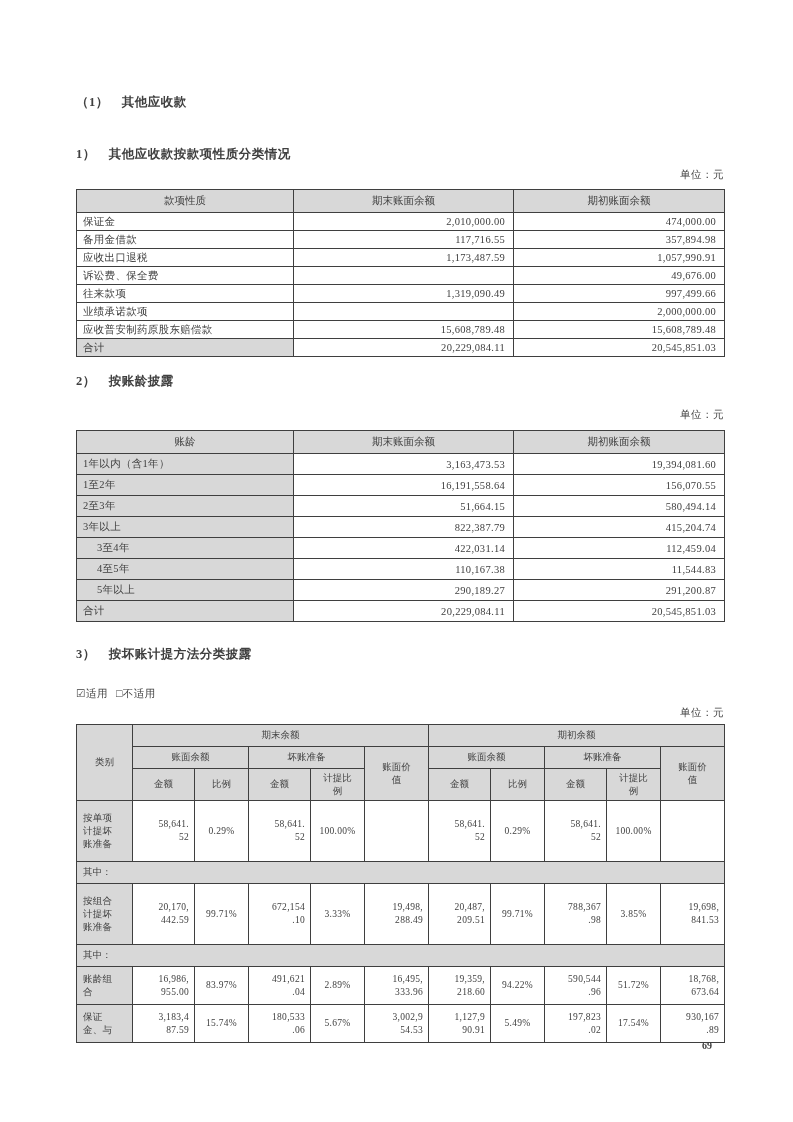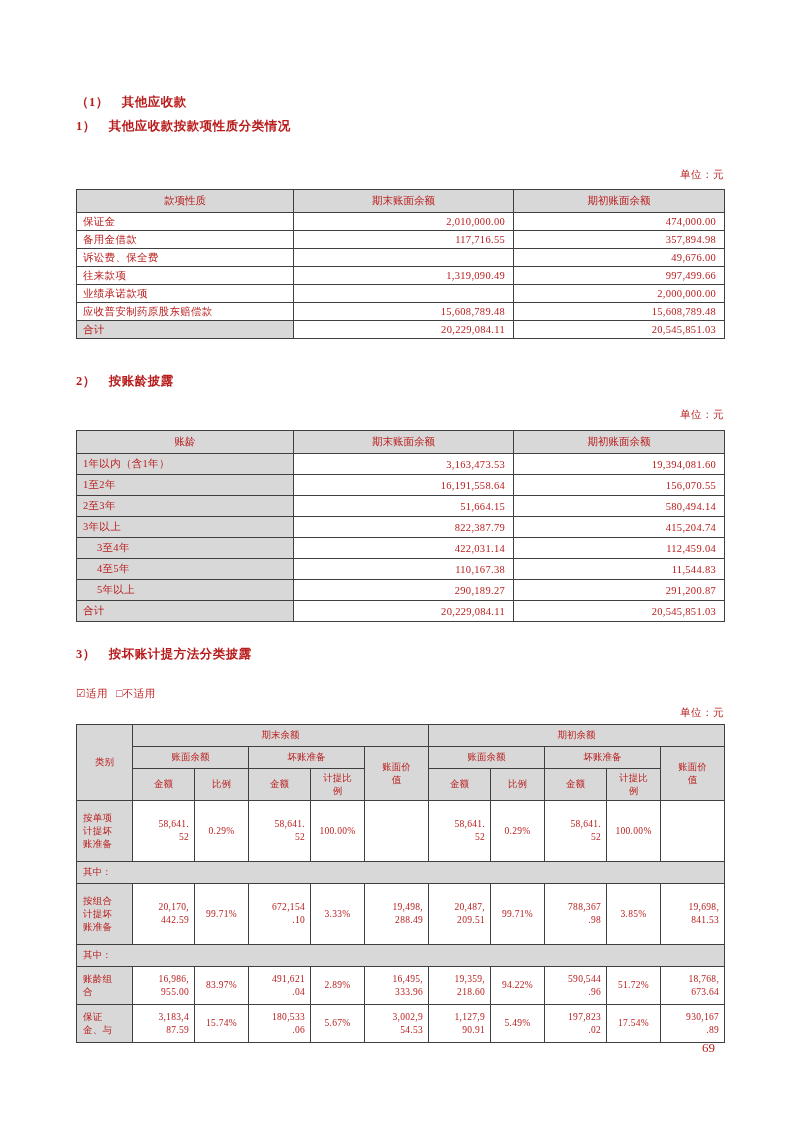--- a/index.html
+++ b/index.html
@@ -1,24 +1,24 @@
 <!DOCTYPE html>
 <html><head>
 <meta charset="utf-8">
 <style>
   html,body{margin:0;padding:0;background:#e8e8e8;}
   .page{
     position:relative;width:793px;height:1122px;margin:0 auto;background:#ffffff;
-    font-family:"Liberation Serif","DejaVu Serif",serif;color:#b91c1c;overflow:hidden;
+    font-family:"Liberation Serif","DejaVu Serif",serif;color:#404040;overflow:hidden;
   }
   .hd{position:absolute;left:76px;font-size:12.5px;font-weight:bold;letter-spacing:.5px;white-space:pre;}
   .unit{position:absolute;right:69px;font-size:10.5px;letter-spacing:.5px;}
   .applicability{position:absolute;left:76px;font-size:10.5px;letter-spacing:.5px;}
   .applicability .gap{display:inline-block;width:8px;}
-  .pageno{position:absolute;left:702px;top:1040px;font-size:13px;}
+  .pageno{position:absolute;left:702px;top:1040px;font-size:10px;font-weight:bold;}
 
   table.t{position:absolute;left:76px;width:648px;border-collapse:collapse;table-layout:fixed;
     border:1.5px solid #262626;}
   table.t th,table.t td{border:1px solid #3f3f3f;font-weight:normal;overflow:hidden;vertical-align:middle;}
   table.t th{background:#d8d8d8;text-align:center;}
 
   
   .t12{font-size:10.5px;}
   .t12 th{height:20px;}
   .t12 td{height:17px;padding:0;}
@@ -42,21 +42,21 @@
   .t3 tr.r3line td{height:54px;}
   .t3 tr.r2line td{height:31px;}
   .t3 tr.divider-row td{height:21px;background:#d8d8d8;text-align:left;padding:0 6px;}
 </style>
 </head>
 <body>
 
 <div class="page">
 
   <div class="hd" style="top:94px">（1）　其他应收款</div>
-  <div class="hd" style="top:118px">1）　其他应收款按款项性质分类情况</div>
+  <div class="hd" style="top:146px">1）　其他应收款按款项性质分类情况</div>
 
   <div class="unit" style="top:168px">单位：元</div>
 
   <table class="t t12 t1" style="top:189px">
     <colgroup>
         <col style="width:217px">
         <col style="width:220px">
         <col style="width:211px">
       </colgroup>
     <thead>
@@ -69,20 +69,25 @@
     <tbody>
       <tr>
           <td class="lbl">保证金</td>
           <td class="num">2,010,000.00</td>
           <td class="num">474,000.00</td>
         </tr>
       <tr>
           <td class="lbl">备用金借款</td>
           <td class="num">117,716.55</td>
           <td class="num">357,894.98</td>
+        </tr>
+      <tr>
+          <td class="lbl">应收出口退税</td>
+          <td class="num">1,173,487.59</td>
+          <td class="num">1,057,990.91</td>
         </tr>
       <tr>
           <td class="lbl">诉讼费、保全费</td>
           <td class="num"></td>
           <td class="num">49,676.00</td>
         </tr>
       <tr>
           <td class="lbl">往来款项</td>
           <td class="num">1,319,090.49</td>
           <td class="num">997,499.66</td>

